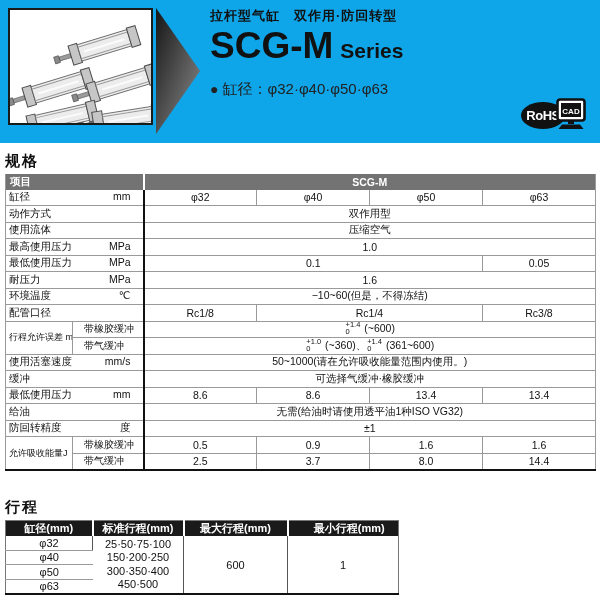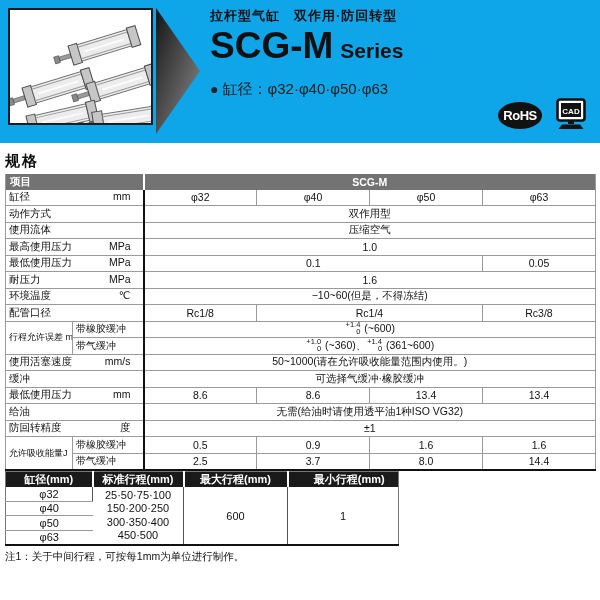--- a/index.html
+++ b/index.html
@@ -10,46 +10,46 @@
   .photo-box{position:absolute;left:8px;top:8px;width:141px;height:113px;
              background:#fff;border:2px solid #1a1a1a;}
   .arrow-wrap{position:absolute;left:156px;top:8px;}
   .title-block{position:absolute;left:210px;top:7px;}
   .category-title{font-size:13px;font-weight:bold;letter-spacing:1px;color:#111;}
   .series-line{margin-top:1px;line-height:40px;white-space:nowrap;}
   .series-name{font-size:37px;font-weight:bold;letter-spacing:0;}
   .series-suffix{font-size:21px;font-weight:bold;margin-left:7px;}
   .bore-line{margin-top:7px;font-size:15px;color:#222;white-space:nowrap;}
   .bore-line .bullet{font-size:14px;margin-right:4px;}
-  .rohs-badge{position:absolute;left:498px;top:102px;width:44px;height:27px;background:#111;
+  .rohs-badge{position:absolute;left:521px;top:102px;width:44px;height:27px;background:#111;
               border-radius:50%;color:#fff;font-size:13px;font-weight:bold;
               display:flex;align-items:center;justify-content:center;letter-spacing:-0.5px;text-align:right;}
   .cad-badge{position:absolute;left:556px;top:98px;}
   
   .content{padding:0 5px;}
   .sec-title{margin:9px 0 3px 0;font-size:15px;font-weight:bold;letter-spacing:2px;}
   .sec-title.stroke{margin-top:27px;}
   
   table{border-collapse:collapse;table-layout:fixed;}
   .spec-table{width:590px;font-size:10.5px;border-left:1px solid #9a9a9a;
               border-right:1px solid #9a9a9a;border-bottom:2px solid #111;}
   .spec-table th,.spec-table td{height:15.5px;padding:0;border-bottom:1px solid #9a9a9a;
               font-weight:normal;white-space:nowrap;overflow:hidden;}
   .spec-table tr:last-child th,.spec-table tr:last-child td{border-bottom:none;}
   .spec-table .hdr{background:#737373;color:#fff;font-weight:bold;border-bottom:none;}
   .spec-table .hdr.item{text-align:left;padding-left:4px;}
   .spec-table .hdr.series{text-align:center;}
   .spec-table .lbl{text-align:left;}
   .spec-table .lbl .lwrap{display:flex;justify-content:space-between;padding:0 12px 0 3px;}
   .spec-table .grouplbl{font-size:9px;text-align:left;padding-left:3px;}
-  .spec-table .sublbl{border-left:1px solid #9a9a9a;text-align:left;padding-left:3px;font-size:10px;}
+  .spec-table .sublbl{border-left:1px solid #9a9a9a;text-align:left;padding-left:11px;font-size:10px;}
   .spec-table .val{text-align:center;border-left:1px solid #9a9a9a;}
   .spec-table .val.first{border-left:2px solid #111;}
   .tolstack{display:inline-flex;flex-direction:column;font-size:7.5px;line-height:7px;
-            vertical-align:middle;text-align:right;margin:0 1px;position:relative;top:-1px;}
+            vertical-align:middle;text-align:left;margin:0 1px;position:relative;top:-1px;}
   
   .stroke-table{width:393px;font-size:11px;border:1px solid #777;border-bottom:2px solid #111;}
   .stroke-table th{background:#1a1a1a;color:#fff;font-weight:bold;height:15px;
                    border-right:2px solid #fff;padding:0;white-space:nowrap;}
   .stroke-table th:last-child{border-right:none;padding-left:12px;}
   .stroke-table td{height:13.5px;text-align:center;padding:0;border-right:1px solid #555;}
   .stroke-table td:last-child{border-right:none;}
   .stroke-table td.bore{border-bottom:1px solid #9a9a9a;}
   .stroke-table tr:last-child td.bore{border-bottom:none;}
   .std-lines div{height:13.5px;line-height:13.5px;}
@@ -333,20 +333,21 @@
           <tr>
             <td class="sublbl">带气缓冲</td>
             <td class="val first" colspan="1">2.5</td>
             <td class="val" colspan="1">3.7</td>
             <td class="val" colspan="1">8.0</td>
             <td class="val" colspan="1">14.4</td>
           </tr>
         </tbody>
     </table>
 
+    <h2 class="sec-title stroke">行程</h2>
 
     <table class="stroke-table">
       <colgroup>
         <col style="width:87px">
           <col style="width:91px">
           <col style="width:104px">
           <col style="width:111px">
       </colgroup>
       <tbody>
           <tr>

